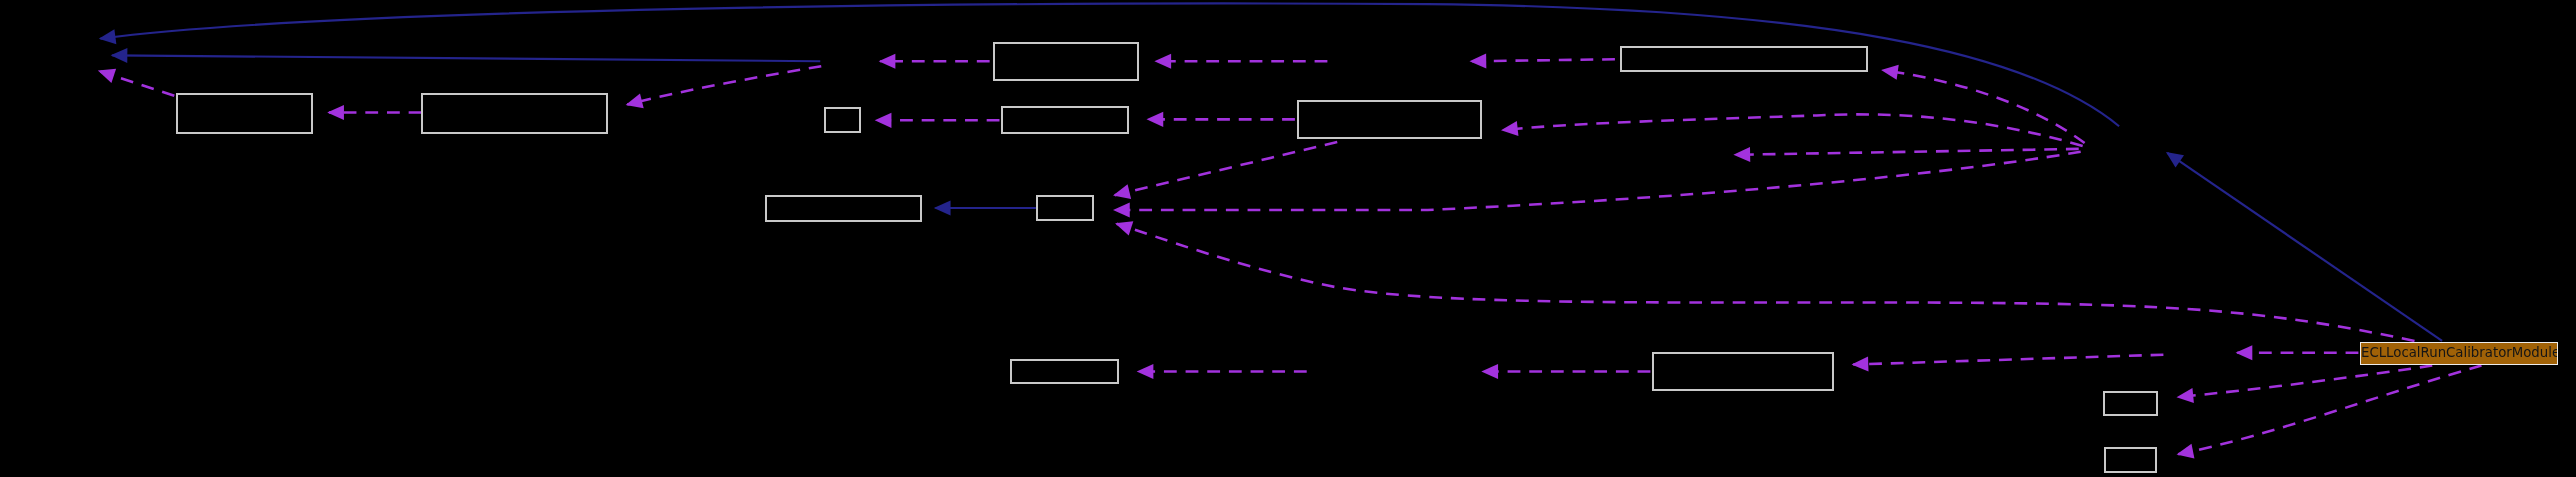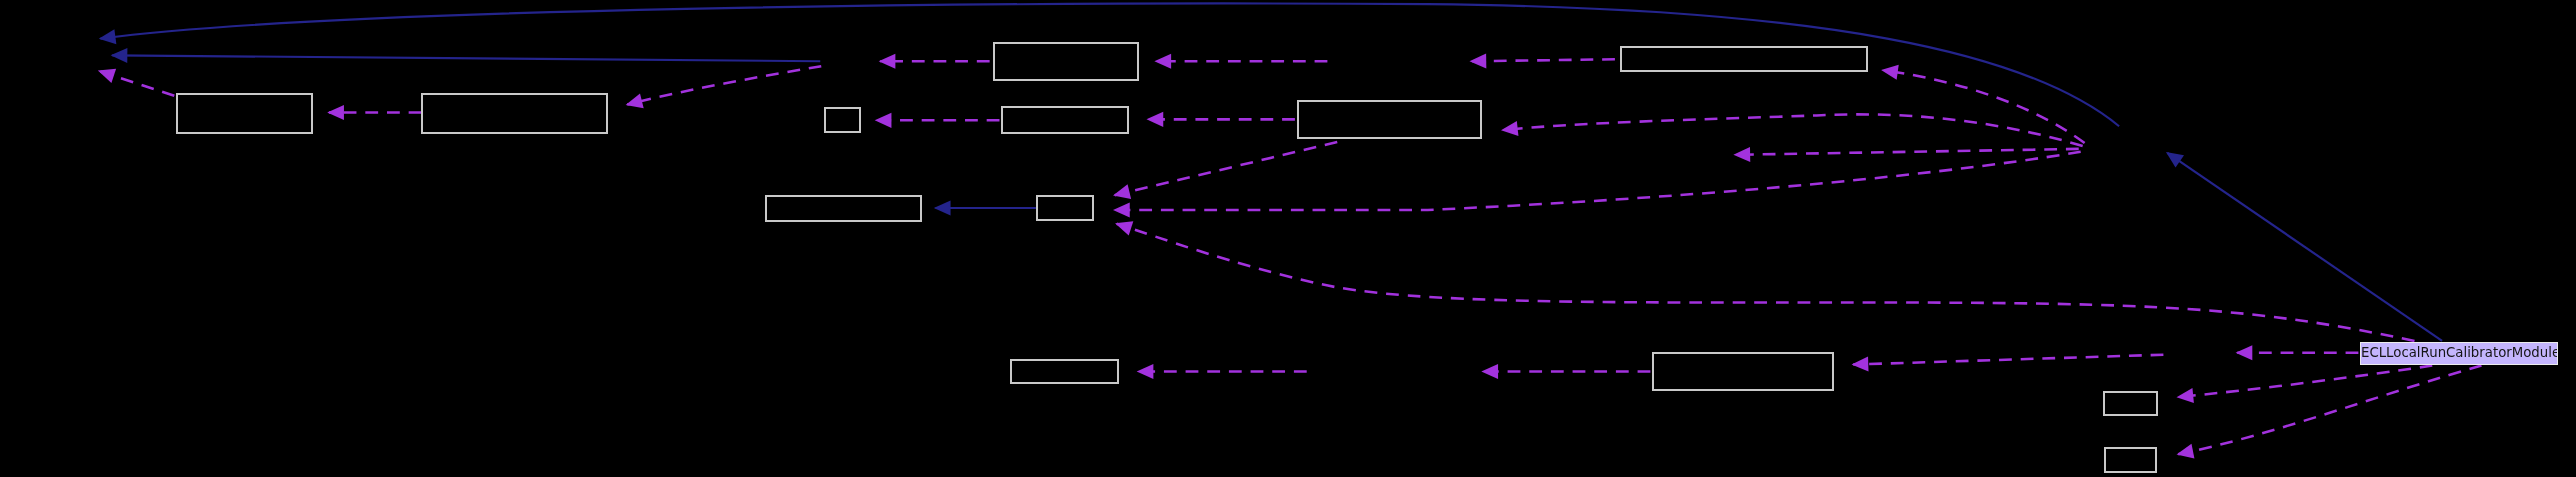--- a/index.html
+++ b/index.html
@@ -69,21 +69,21 @@
         <path d="M 2452 346 C 2290 312 2190 307 1900 307 C 1640 307 1430 309 1340 288 C 1250 268 1178 241 1134 227" fill="none" stroke="#a232dd" stroke-width="2.6" stroke-dasharray="13 9" marker-end="url(#arrow-magenta)"></path>
         <path d="M 2395 358 L 2272 358" fill="none" stroke="#a232dd" stroke-width="2.6" stroke-dasharray="13 9" marker-end="url(#arrow-magenta)"></path>
         <path d="M 2197 360 L 1882 370" fill="none" stroke="#a232dd" stroke-width="2.6" stroke-dasharray="13 9" marker-end="url(#arrow-magenta)"></path>
         <path d="M 1676 377 L 1506 377" fill="none" stroke="#a232dd" stroke-width="2.6" stroke-dasharray="13 9" marker-end="url(#arrow-magenta)"></path>
         <path d="M 1327 377 L 1156 377" fill="none" stroke="#a232dd" stroke-width="2.6" stroke-dasharray="13 9" marker-end="url(#arrow-magenta)"></path>
         <path d="M 2470 371 C 2396 382 2296 395 2212 403" fill="none" stroke="#a232dd" stroke-width="2.6" stroke-dasharray="13 9" marker-end="url(#arrow-magenta)"></path>
         <path d="M 2520 371 C 2430 396 2308 442 2212 461" fill="none" stroke="#a232dd" stroke-width="2.6" stroke-dasharray="13 9" marker-end="url(#arrow-magenta)"></path>
       </g>
   </svg>
 
-  <div class="main-node" title="ECLLocalRunCalibratorModule" style="left: 2360px; top: 342px; width: 198px; height: 22.6px; background: #c4b5fd; border-color: rgb(236, 236, 236); color: rgb(21, 21, 21);">ECLLocalRunCalibratorModule</div>
+  <div class="main-node" title="ECLLocalRunCalibratorModule" style="left: 2360px; top: 342px; width: 198px; height: 22.6px; background: #a16207; border-color: rgb(236, 236, 236); color: rgb(21, 21, 21);">ECLLocalRunCalibratorModule</div>
 <div class="node" style="left: 176px; top: 93px; width: 137px; height: 41px; background: rgb(0, 0, 0); border-color: rgb(201, 201, 201);"></div>
     <div class="node" style="left: 421px; top: 93px; width: 187px; height: 41px; background: rgb(0, 0, 0); border-color: rgb(201, 201, 201);"></div>
     <div class="node" style="left: 993px; top: 42px; width: 146px; height: 39px; background: rgb(0, 0, 0); border-color: rgb(201, 201, 201);"></div>
     <div class="node" style="left: 824px; top: 107px; width: 37px; height: 25.6px; background: rgb(0, 0, 0); border-color: rgb(201, 201, 201);"></div>
     <div class="node" style="left: 1001px; top: 106px; width: 128px; height: 27.6px; background: rgb(0, 0, 0); border-color: rgb(201, 201, 201);"></div>
     <div class="node" style="left: 1297px; top: 100px; width: 185px; height: 39px; background: rgb(0, 0, 0); border-color: rgb(201, 201, 201);"></div>
     <div class="node" style="left: 1620px; top: 46px; width: 248px; height: 25.6px; background: rgb(0, 0, 0); border-color: rgb(201, 201, 201);"></div>
     <div class="node" style="left: 765px; top: 195px; width: 157px; height: 26.6px; background: rgb(0, 0, 0); border-color: rgb(201, 201, 201);"></div>
     <div class="node" style="left: 1036px; top: 195px; width: 58px; height: 25.6px; background: rgb(0, 0, 0); border-color: rgb(201, 201, 201);"></div>
     <div class="node" style="left: 1010px; top: 359px; width: 109px; height: 24.6px; background: rgb(0, 0, 0); border-color: rgb(201, 201, 201);"></div>

